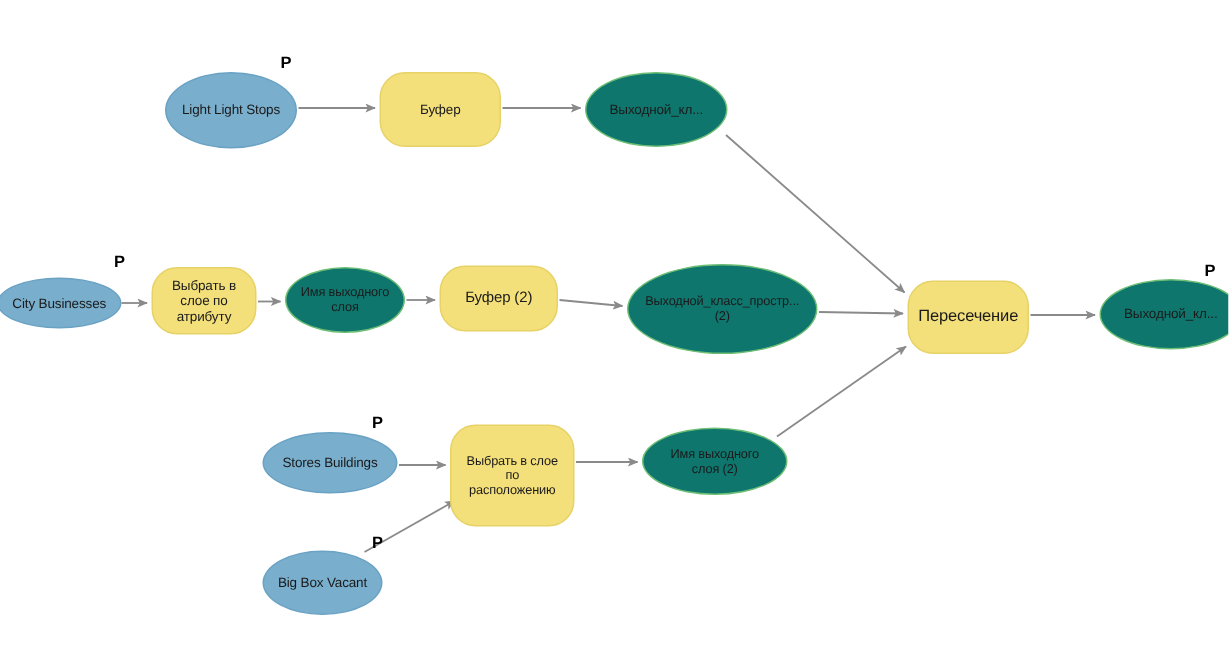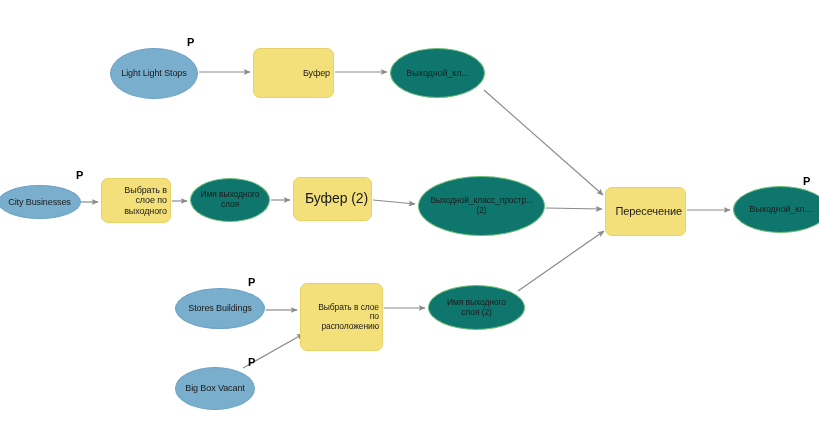--- a/index.html
+++ b/index.html
@@ -41,22 +41,21 @@
     display: block;
     width: 100%;
     padding: 0 3px;
     box-sizing: border-box;
     white-space: pre-line;
   }
   .node.ellipse {
     border-radius: 50%;
   }
   .node.rect {
-    border-radius: 7px;
-    text-align: right;
+    border-radius: 17px;
   }
   .type-input {
     background: #79AECD;
     border: 1px solid #6AA2C4;
   }
   .type-process {
     background: #F4E07A;
     border: 1px solid #E7D267;
   }
   .type-output {
@@ -105,27 +104,27 @@
       </div>
       <div class="node ellipse type-output" style="left: 390px; top: 48px; width: 95px; height: 50px; font-size: 9px;">
         <span class="node-label">Выходной_кл...</span>
       </div>
       <div class="node ellipse type-input" style="left: -2px; top: 185px; width: 83px; height: 34px; font-size: 9px;">
         <span class="node-label">City Businesses</span>
       </div>
       <div class="node rect type-process" style="left: 101px; top: 178px; width: 70px; height: 45px; font-size: 9px;">
         <span class="node-label">Выбрать в
 слое по
-выходного</span>
+атрибуту</span>
       </div>
       <div class="node ellipse type-output" style="left: 190px; top: 178px; width: 80px; height: 44px; font-size: 8.5px;">
         <span class="node-label">Имя выходного
 слоя</span>
       </div>
-      <div class="node rect type-process" style="left: 293px; top: 177px; width: 79px; height: 44px; font-size: 14px;">
+      <div class="node rect type-process" style="left: 293px; top: 177px; width: 79px; height: 44px; font-size: 10px;">
         <span class="node-label">Буфер (2)</span>
       </div>
       <div class="node ellipse type-output" style="left: 418px; top: 176px; width: 127px; height: 60px; font-size: 8.5px;">
         <span class="node-label">Выходной_класс_простр...
 (2)</span>
       </div>
       <div class="node rect type-process" style="left: 605px; top: 187px; width: 81px; height: 49px; font-size: 11px;">
         <span class="node-label">Пересечение</span>
       </div>
       <div class="node ellipse type-output" style="left: 733px; top: 186px; width: 95px; height: 47px; font-size: 9px;">

